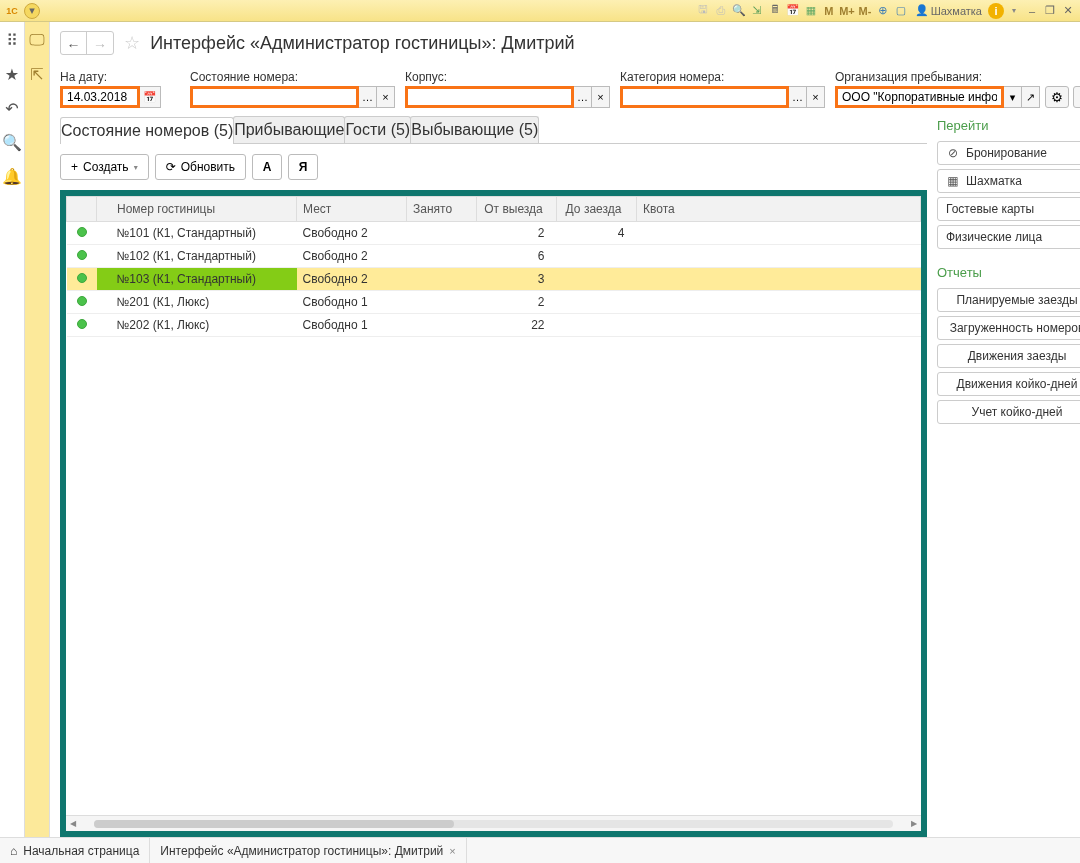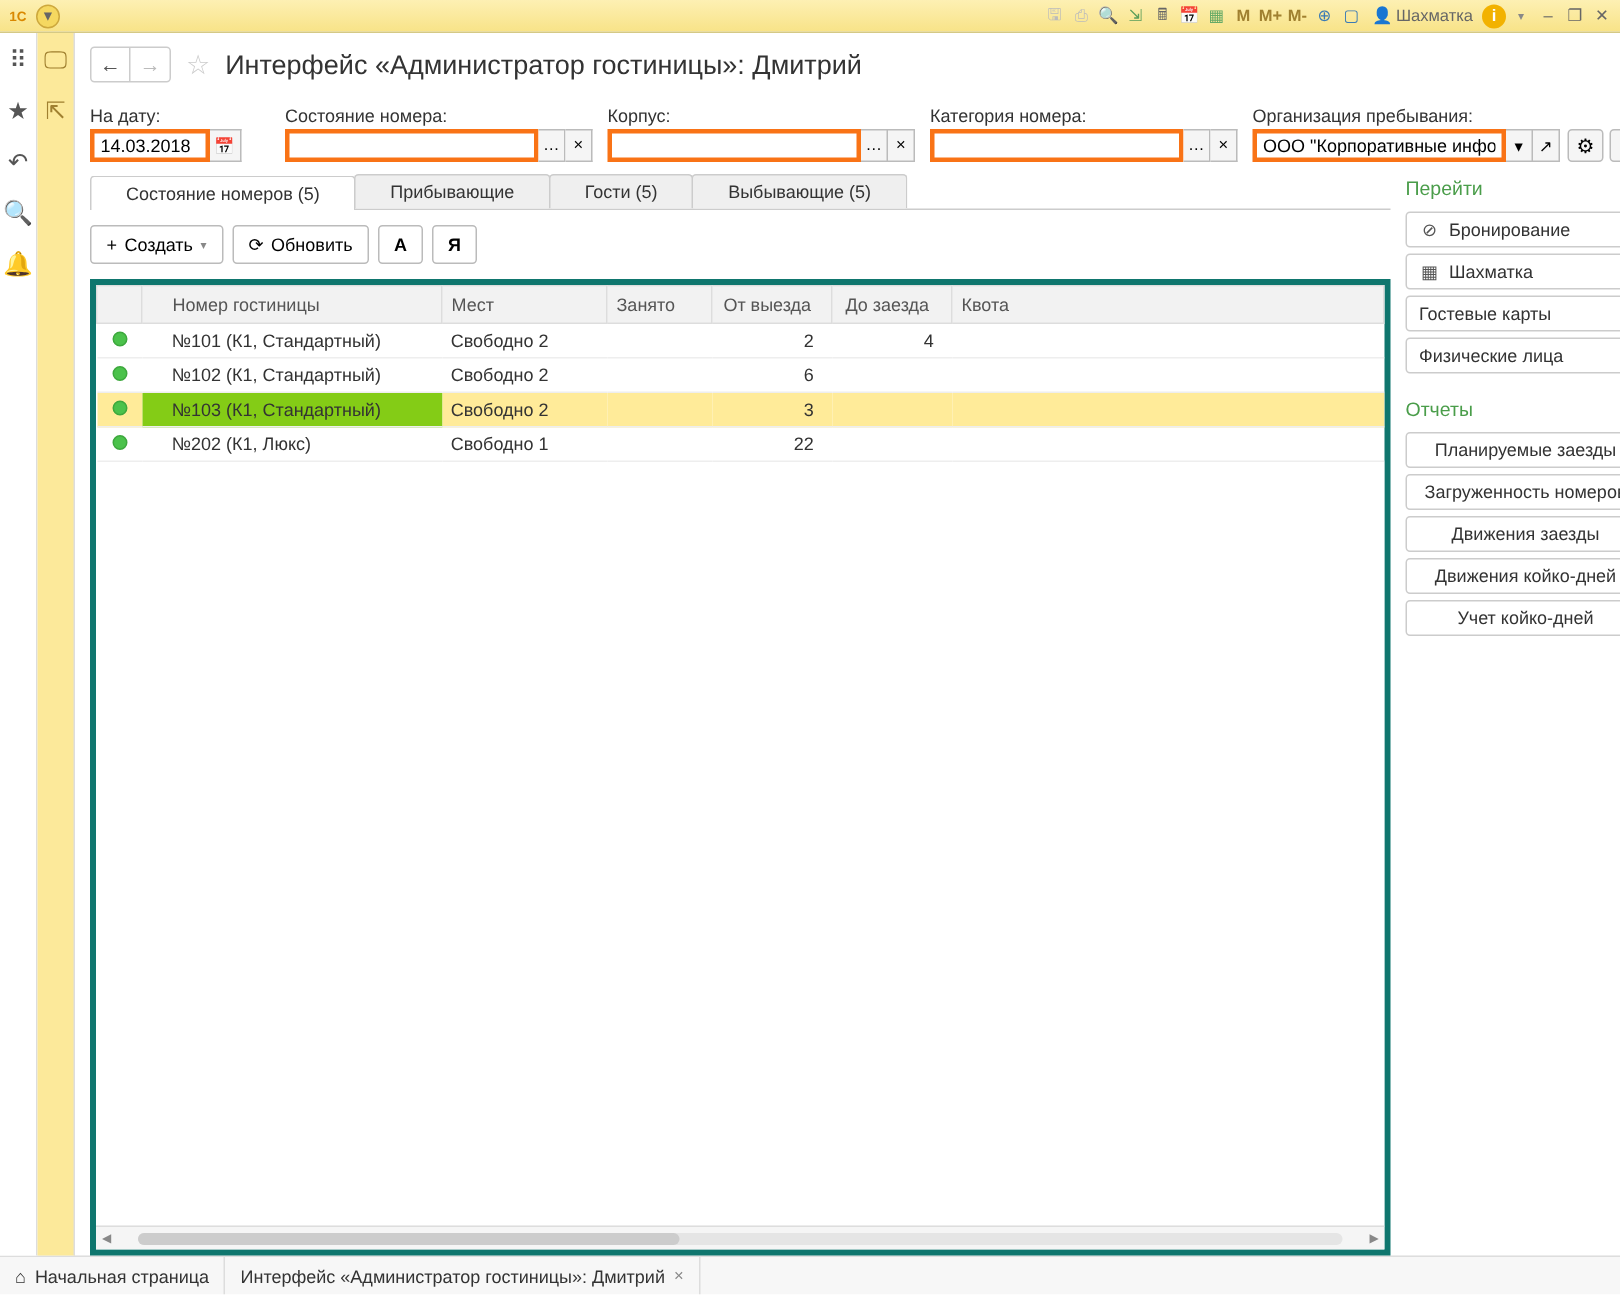--- a/index.html
+++ b/index.html
@@ -41,30 +41,30 @@
 .inp.date { width: 80px; }
 .btn-sm { height: 22px; min-width: 18px; border: 1px solid #bbb; border-left: none; background: #f5f5f5; font-size: 11px; cursor: pointer; display: flex; align-items: center; justify-content: center; padding: 0 3px; }
 .btn-icon { height: 22px; width: 24px; border: 1px solid #bbb; background: #f5f5f5; cursor: pointer; display: flex; align-items: center; justify-content: center; border-radius: 3px; }
 
 
 .main-area { display: flex; gap: 10px; margin-top: 8px; flex: 1; min-height: 0; }
 .left-area { flex: 1; display: flex; flex-direction: column; min-width: 0; }
 
 
 .tabs { display: flex; border-bottom: 1px solid #ccc; }
-.tab { padding: 4px 23px; border: 1px solid #ccc; border-bottom: none; background: #efefef; font-size: 12px; cursor: pointer; margin-right: -1px; border-radius: 3px 3px 0 0; }
+.tab { padding: 4px 0; border: 1px solid #ccc; border-bottom: none; background: #efefef; font-size: 16px; cursor: pointer; margin-right: -1px; border-radius: 3px 3px 0 0; }
 .tab.active { background: #fff; position: relative; top: 1px; }
 
 
 .tbl-toolbar { display: flex; gap: 6px; margin: 10px 0; }
 .tbtn { height: 26px; border: 1px solid #bbb; background: #fff; border-radius: 3px; padding: 0 10px; display: flex; align-items: center; gap: 5px; font-size: 12px; cursor: pointer; }
 .tbtn.sq { width: 30px; padding: 0; justify-content: center; font-weight: bold; }
 
 
-.tbl-wrap { flex: 1; border: 4px solid #0f766e; overflow: hidden; display: flex; flex-direction: column; }
+.tbl-wrap { flex: 1; border: 6px solid #0f766e; overflow: hidden; display: flex; flex-direction: column; }
 .tbl { width: 100%; border-collapse: collapse; font-size: 12px; }
 .tbl th { background: #f2f2f2; border: 1px solid #ddd; padding: 5px 6px; text-align: left; font-weight: normal; color: #555; }
 .tbl td { border-bottom: 1px solid #eee; padding: 4px 6px; }
 .tbl tr.selected td { background: #ffeb99; }
 .tbl tr.selected .room-cell { background: #84cc16; }
 .dot { width: 10px; height: 10px; background: #4bc24b; border-radius: 50%; display: inline-block; border: 1px solid #3da83d; }
 .room-cell { padding-left: 20px !important; }
 .num-cell { text-align: right; padding-right: 12px !important; }
 .tbl-fill { flex: 1; background: #fff; }
 .hscroll { height: 16px; background: #f5f5f5; border-top: 1px solid #ddd; display: flex; align-items: center; }
@@ -251,20 +251,29 @@
                   <td style="text-align:center"><span class="dot"></span></td>
                   <td class="room-cell">№103 (К1, Стандартный)</td>
                   <td>Свободно 2</td>
                   <td></td>
                   <td class="num-cell">3</td>
                   <td class="num-cell"></td>
                   <td></td>
                 </tr>
                 <tr>
                   <td style="text-align:center"><span class="dot"></span></td>
+                  <td class="room-cell">№201 (К1, Люкс)</td>
+                  <td>Свободно 1</td>
+                  <td></td>
+                  <td class="num-cell">2</td>
+                  <td class="num-cell"></td>
+                  <td></td>
+                </tr>
+                <tr>
+                  <td style="text-align:center"><span class="dot"></span></td>
                   <td class="room-cell">№202 (К1, Люкс)</td>
                   <td>Свободно 1</td>
                   <td></td>
                   <td class="num-cell">22</td>
                   <td class="num-cell"></td>
                   <td></td>
                 </tr>
               </tbody>
           </table>
           <div class="tbl-fill"></div>

